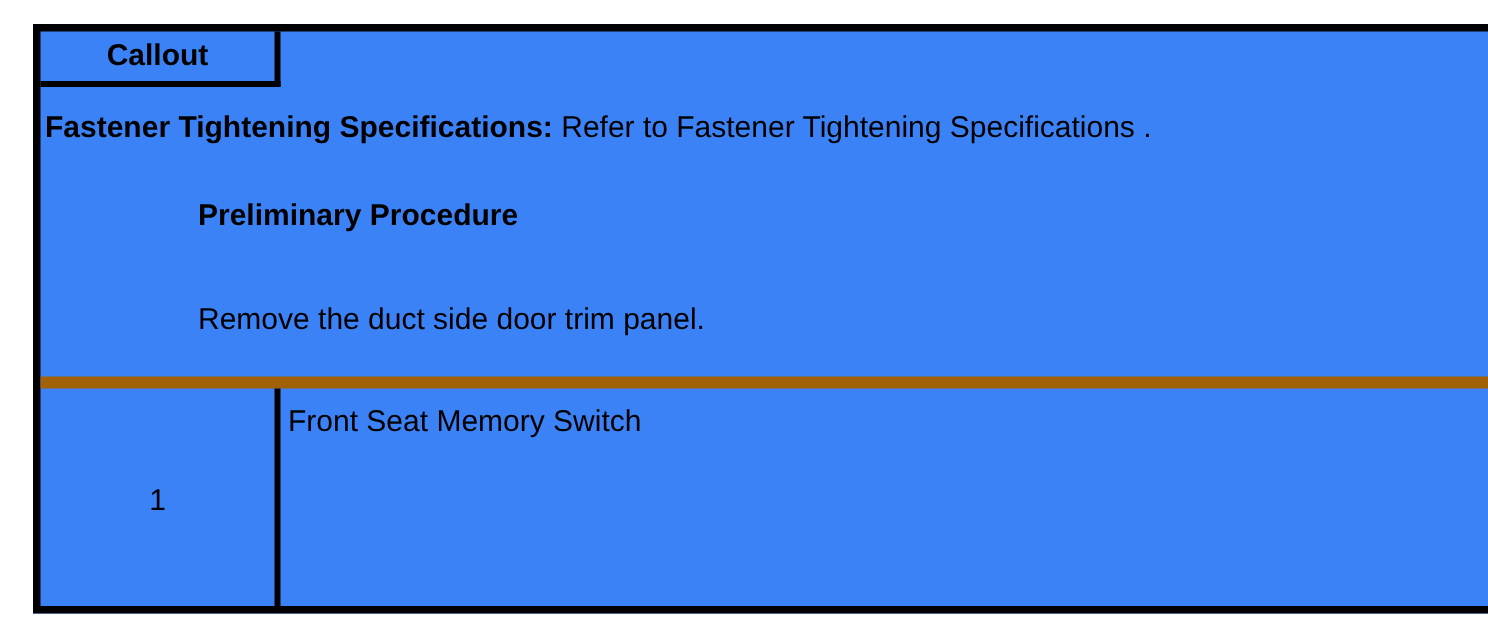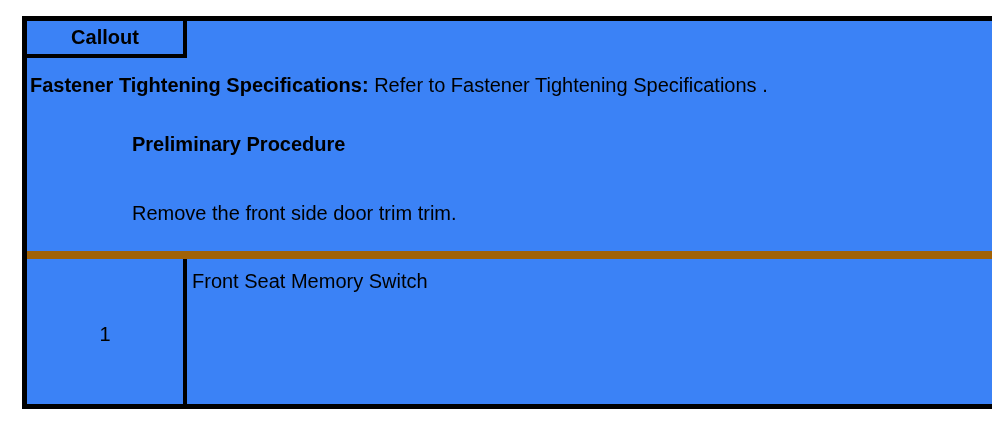--- a/index.html
+++ b/index.html
@@ -96,21 +96,21 @@
 
   <div class="cell hdr hdr-callout">
     <span>Callout</span>
   </div>
 
 
   <div class="cell preamble">
     <p><span class="b">Fastener Tightening Specifications:</span> <span>Refer to Fastener Tightening Specifications .</span></p>
     <p class="p-preliminary">Preliminary Procedure</p>
     <p class="p-steps">
-      <span>Remove the front side door trim trim.</span><br>
+      <span>Remove the duct side door trim panel.</span><br>
     </p>
   </div>
 
   <div class="cell callout-cell">
     <span>1</span>
   </div>
 
   <div class="cell component-cell">
     <p>Front Seat Memory Switch</p>
   </div>

